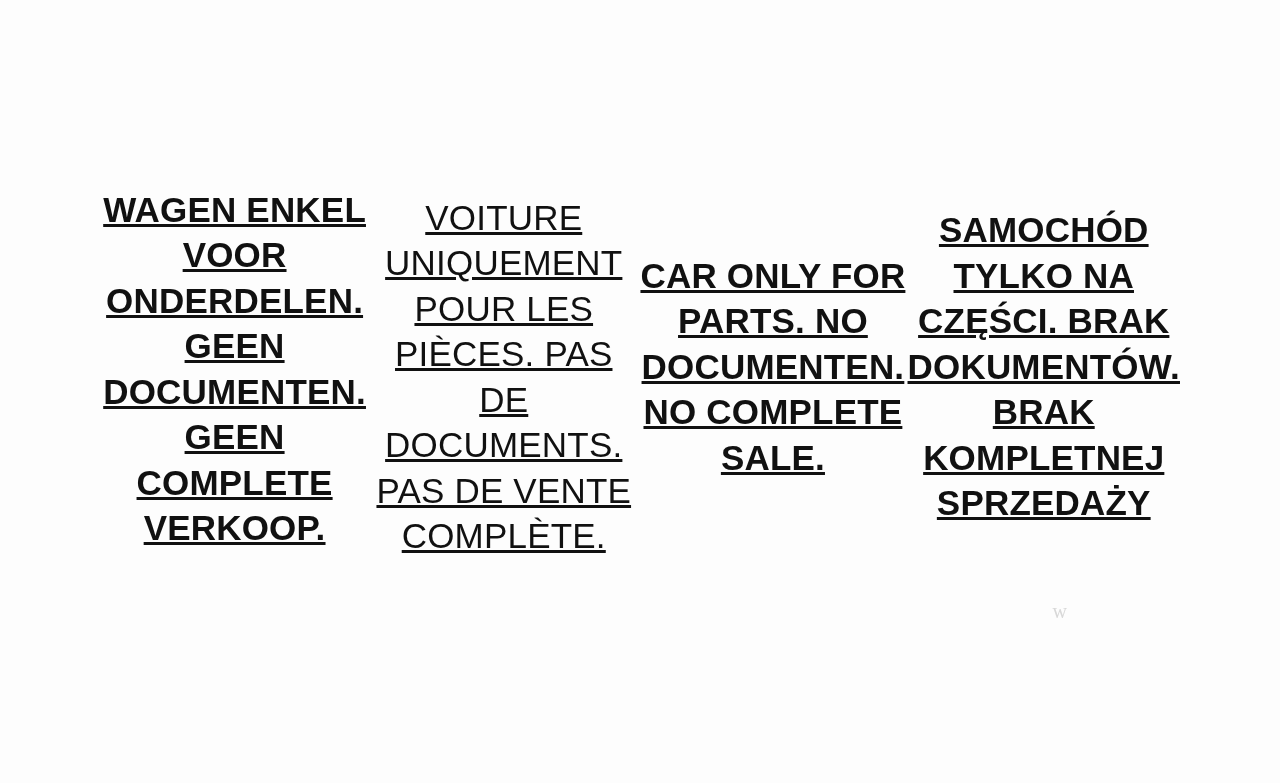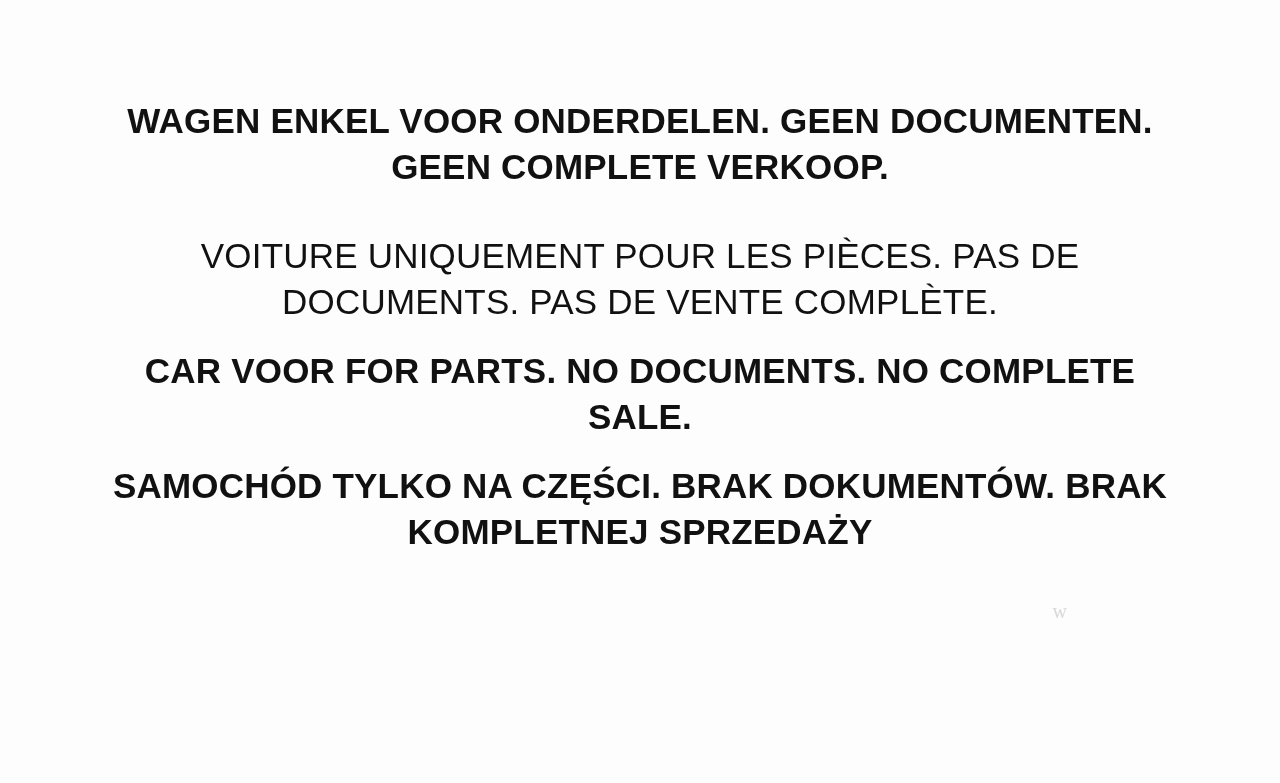--- a/index.html
+++ b/index.html
@@ -13,25 +13,26 @@
     font-family: "Liberation Sans", sans-serif;
     color: #111111;
     overflow: hidden;
   }
   .page {
     width: 1280px;
     height: 679px;
     box-sizing: border-box;
     padding: 70px 100px 40px 100px;
     display: flex;
-    flex-direction: column;
+    flex-direction: row;
     justify-content: flex-start;
     align-items: center;
     position: relative;
     background: #fdfdfd;
+    text-decoration: underline;
   }
   .notice-block {
     width: 100%;
     text-align: center;
     line-height: 1.30;
     letter-spacing: 0.2px;
   }
   .notice-block.bold {
     font-weight: bold;
     font-size: 35px;
@@ -61,20 +62,20 @@
 </style>
 </head>
 <body>
 
 <div class="page">
 
   <div class="notice-block bold b-nl">WAGEN ENKEL VOOR ONDERDELEN. GEEN DOCUMENTEN. GEEN COMPLETE VERKOOP.</div>
 
   <div class="notice-block regular b-fr">VOITURE UNIQUEMENT POUR LES PIÈCES. PAS DE DOCUMENTS. PAS DE VENTE COMPLÈTE.</div>
 
-  <div class="notice-block bold b-en">CAR VOOR FOR PARTS. NO DOCUMENTS. NO COMPLETE SALE.</div>
+  <div class="notice-block bold b-en">CAR ONLY FOR PARTS. NO DOCUMENTEN. NO COMPLETE SALE.</div>
 
 
   <div class="notice-block bold b-pl">SAMOCHÓD TYLKO NA CZĘŚCI. BRAK DOKUMENTÓW. BRAK KOMPLETNEJ SPRZEDAŻY</div>
 
   <div class="watermark">w</div>
 
 </div>
 
 </body></html>

